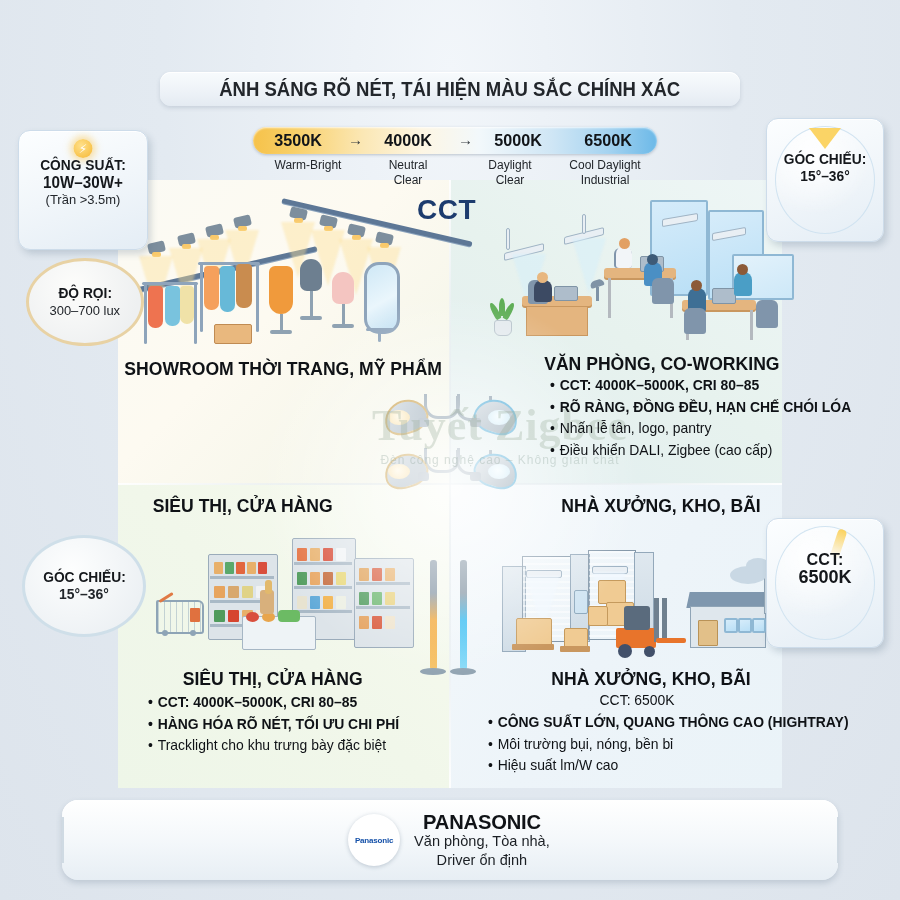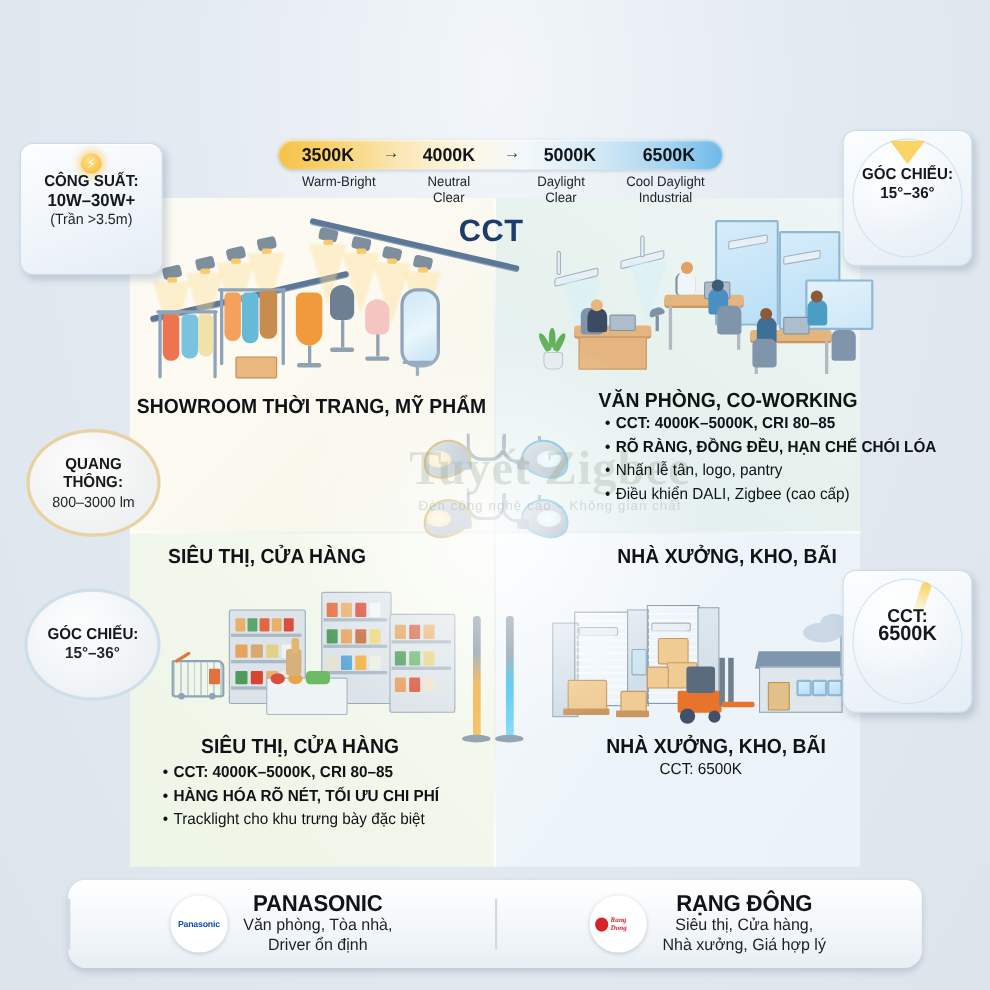--- a/index.html
+++ b/index.html
@@ -512,20 +512,23 @@
   <div class="pole pole-cool" style="left:460px;top:560px;height:110px;"></div>
   <div class="pole-base" style="position:absolute;left:450px;top:668px;"></div>
 
   <div class="glow-center"></div>
 
   <div class="wm">
     <div class="wm1">Tuyết Zigbee</div>
     <div class="wm2">Đèn công nghệ cao – Không gian chất</div>
   </div>
 
+  <div class="sub-plate">
+    <span>ÁNH SÁNG RÕ NÉT, TÁI HIỆN MÀU SẮC CHÍNH XÁC</span>
+  </div>
 
   <div class="cct-wrap">
     <div class="cct-bar">
       <span class="cct-k" style="left:20px;">3500K</span>
       <span class="cct-arrow" style="left:95px;top:4px;">→</span>
       <span class="cct-k" style="left:130px;">4000K</span>
       <span class="cct-arrow" style="left:205px;top:4px;">→</span>
       <span class="cct-k" style="left:240px;">5000K</span>
       <span class="cct-k" style="left:330px;">6500K</span>
     </div>
@@ -541,26 +544,25 @@
   </div>
   <div class="cct-title">CCT</div>
 
   <div class="panel" style="left:18px;top:130px;width:128px;height:92px;padding-top:26px;">
     <div class="bolt">⚡</div>
     <div class="badge-t">CÔNG SUẤT:</div>
     <div class="badge-t" style="font-size:16px;">10W–30W+</div>
     <div class="badge-s">(Trần &gt;3.5m)</div>
   </div>
 
-
-  <div class="circ circ-gold" style="left:24px;top:390px;width:116px;height:92px;border-radius:50%;">
-    <div class="badge-t">QUANG</div>
-    <div class="badge-t">THÔNG:</div>
-    <div class="badge-s">800–3000 lm</div>
-  </div>
+  <div class="circ circ-gold" style="left:26px;top:258px;width:112px;height:82px;border-radius:50%;">
+    <div class="badge-t">ĐỘ RỌI:</div>
+    <div class="badge-s">300–700 lux</div>
+  </div>
+
 
   <div class="circ circ-blue" style="left:22px;top:535px;width:118px;height:96px;border-radius:50%;">
     <div class="badge-t">GÓC CHIẾU:</div>
     <div class="badge-s" style="font-weight:bold;font-size:14.5px;">15°–36°</div>
   </div>
 
 
   <div class="panel" style="left:766px;top:118px;width:116px;height:90px;padding-top:32px;">
     <div class="panel-glass"></div>
     <div class="beam"></div>
@@ -589,48 +591,40 @@
   <div class="q-head" style="left:178px;top:668px;">SIÊU THỊ, CỬA HÀNG</div>
   <ul class="q-list" style="left:148px;top:692px;">
     <li class="caps"><span class="b">•</span><span>CCT: 4000K–5000K, CRI 80–85</span></li>
     <li class="caps"><span class="b">•</span><span>HÀNG HÓA RÕ NÉT, TỐI ƯU CHI PHÍ</span></li>
     <li class="plain"><span class="b">•</span><span>Tracklight cho khu trưng bày đặc biệt</span></li>
   </ul>
 
   <div class="ghost-head" style="left:556px;top:495px;">NHÀ XƯỞNG, KHO, BÃI</div>
   <div class="q-head" style="left:546px;top:668px;">NHÀ XƯỞNG, KHO, BÃI</div>
   <div style="position:absolute;left:598px;top:692px;font-size:14.5px;color:#0f1216;transform:scaleX(.96);">CCT: 6500K</div>
+  <ul class="q-list" style="left:488px;top:712px;">
+    <li class="caps"><span class="b">•</span><span>CÔNG SUẤT LỚN, QUANG THÔNG CAO (HIGHTRAY)</span></li>
+    <li class="plain"><span class="b">•</span><span>Môi trường bụi, nóng, bền bỉ</span></li>
+    <li class="plain"><span class="b">•</span><span>Hiệu suất lm/W cao</span></li>
+  </ul>
 
   <div class="brandbar">
 
 
     <div class="brand-div"></div>
 
     <div class="brand">
       <div class="blogo">
         <span class="pana">Panasonic</span>
       </div>
       <div class="btxt">
         <div class="bname">PANASONIC</div>
         <div class="bdesc">Văn phòng, Tòa nhà,</div>
         <div class="bdesc">Driver ổn định</div>
       </div>
     </div>
 
     <div class="brand-div"></div>
 
-    <div class="brand">
-      <div class="blogo">
-        <div class="rd">
-          <div class="rd-mark"></div>
-          <span class="rd-text">Rang Dong</span>
-        </div>
-      </div>
-      <div class="btxt">
-        <div class="bname">RẠNG ĐÔNG</div>
-        <div class="bdesc">Siêu thị, Cửa hàng,</div>
-        <div class="bdesc">Nhà xưởng, Giá hợp lý</div>
-      </div>
-    </div>
 
   </div>
 
 </div>
 
 </body></html>

